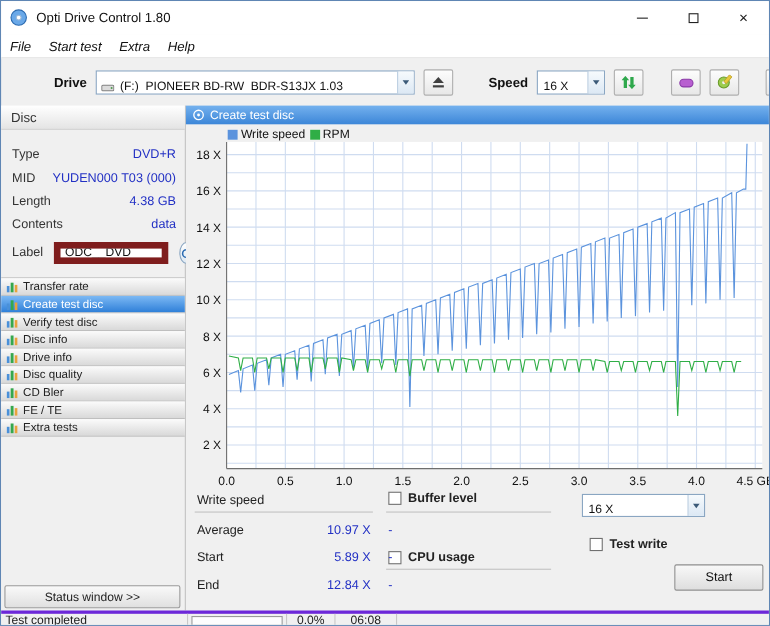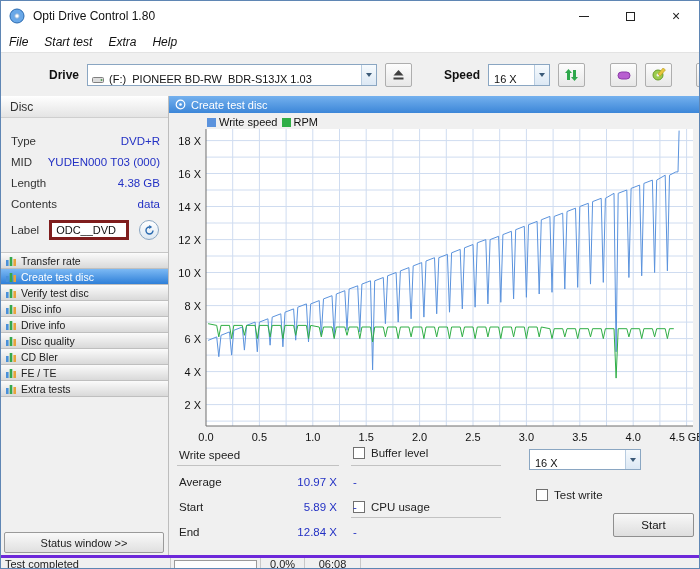--- a/index.html
+++ b/index.html
@@ -31,21 +31,21 @@
   .tb-flex{flex:1;}
   .save-gap{margin-left:16px;}
   
   .left-panel{position:absolute;left:0;top:95px;width:168px;height:459px;background:#f0f0f0;border-right:1px solid #bdbdbd;}
   .group-header{height:22px;line-height:22px;padding-left:9px;font-size:12px;font-weight:normal;color:#333;background:linear-gradient(#ffffff,#e4e4e4);border-bottom:1px solid #cfcfcf;}
   .disc-fields{padding-top:12px;}
   .field-row{height:21px;display:flex;align-items:center;justify-content:space-between;padding:0 8px 0 10px;font-size:11.5px;}
   .flabel{color:#333;}
   .fvalue{color:#2331c4;}
   .label-row{margin-top:6px;display:flex;align-items:center;padding-left:10px;gap:10px;font-size:11.5px;color:#333;}
-  .label-input{width:80px;height:20px;border:3px solid #7f1d1d;background:#fff;font-size:11px;padding:0 4px;color:#111;}
+  .label-input{width:104px;height:20px;border:6px solid #7f1d1d;background:#fff;font-size:11px;padding:0 4px;color:#111;}
   .round-btn{width:20px;height:20px;border-radius:50%;border:1px solid #8aa6c2;background:linear-gradient(#ffffff,#dde8f2);display:flex;align-items:center;justify-content:center;padding:0;}
   .sidebar{margin-top:12px;border-top:1px solid #c6c6c6;}
   .side-item{height:16px;display:flex;align-items:center;gap:5px;padding-left:5px;font-size:10.5px;color:#222;background:linear-gradient(#fbfbfb,#d9d9d9);border-bottom:1px solid #bfbfbf;}
   .side-item.active{background:linear-gradient(#7cb9f4,#2e7fd8);color:#fff;}
   .side-icon{display:inline-flex;}
   .status-btn{position:absolute;left:3px;bottom:2px;right:4px;height:21px;font-size:11px;color:#222;background:linear-gradient(#f9f9f9,#e0e0e0);border:1px solid #9a9a9a;border-radius:2px;}
   
   .chart-panel{position:absolute;left:168px;top:95px;width:532px;height:459px;background:#f0f0f0;}
   .chart-header{height:17px;display:flex;align-items:center;gap:5px;padding-left:6px;background:linear-gradient(#74b1ee,#3c86d8);color:#fff;font-size:11px;}
   .legend{position:absolute;left:38px;top:20px;display:flex;gap:2px;align-items:center;z-index:2;}
@@ -53,21 +53,21 @@
   .legend-sq{width:9px;height:9px;display:inline-block;}
   #chart-svg{position:absolute;left:0;top:17px;overflow:visible;}
   #chart-svg text{font-size:11px;fill:#111;font-family:"Liberation Sans",sans-serif;}
   
   .results{position:absolute;left:0;top:347px;width:532px;height:112px;font-size:11.5px;}
   .res-title{position:absolute;left:10px;top:6px;color:#222;}
   .sep{position:absolute;border-bottom:1px solid #c2c2c2;height:1px;}
   .sep1{left:8px;top:22px;width:162px;}
   .sep2{left:182px;top:22px;width:150px;}
   .sep3{left:182px;top:74px;width:150px;}
-  .checkbox{position:absolute;display:flex;align-items:center;gap:6px;color:#222;}
+  .checkbox{position:absolute;display:flex;align-items:center;gap:6px;color:#222;font-weight:bold;}
   .box{width:12px;height:12px;background:#fff;border:1px solid #707070;display:inline-block;}
   .cb-buffer{left:184px;top:4px;}
   .cb-cpu{left:184px;top:58px;}
   .cb-test{left:367px;top:46px;}
   .res-combo{position:absolute;left:360px;top:6px;width:112px;height:21px;}
   .res-row{position:absolute;left:0;width:260px;height:14px;}
   .r-label{position:absolute;left:10px;color:#222;}
   .r-value{position:absolute;left:80px;width:88px;text-align:right;color:#2331c4;}
   .r-extra{position:absolute;left:184px;color:#2331c4;}
   .start-btn{position:absolute;left:444px;top:70px;width:81px;height:24px;font-size:11.5px;color:#111;background:linear-gradient(#f8f8f8,#dedede);border:1px solid #8f8f8f;border-radius:2px;}

